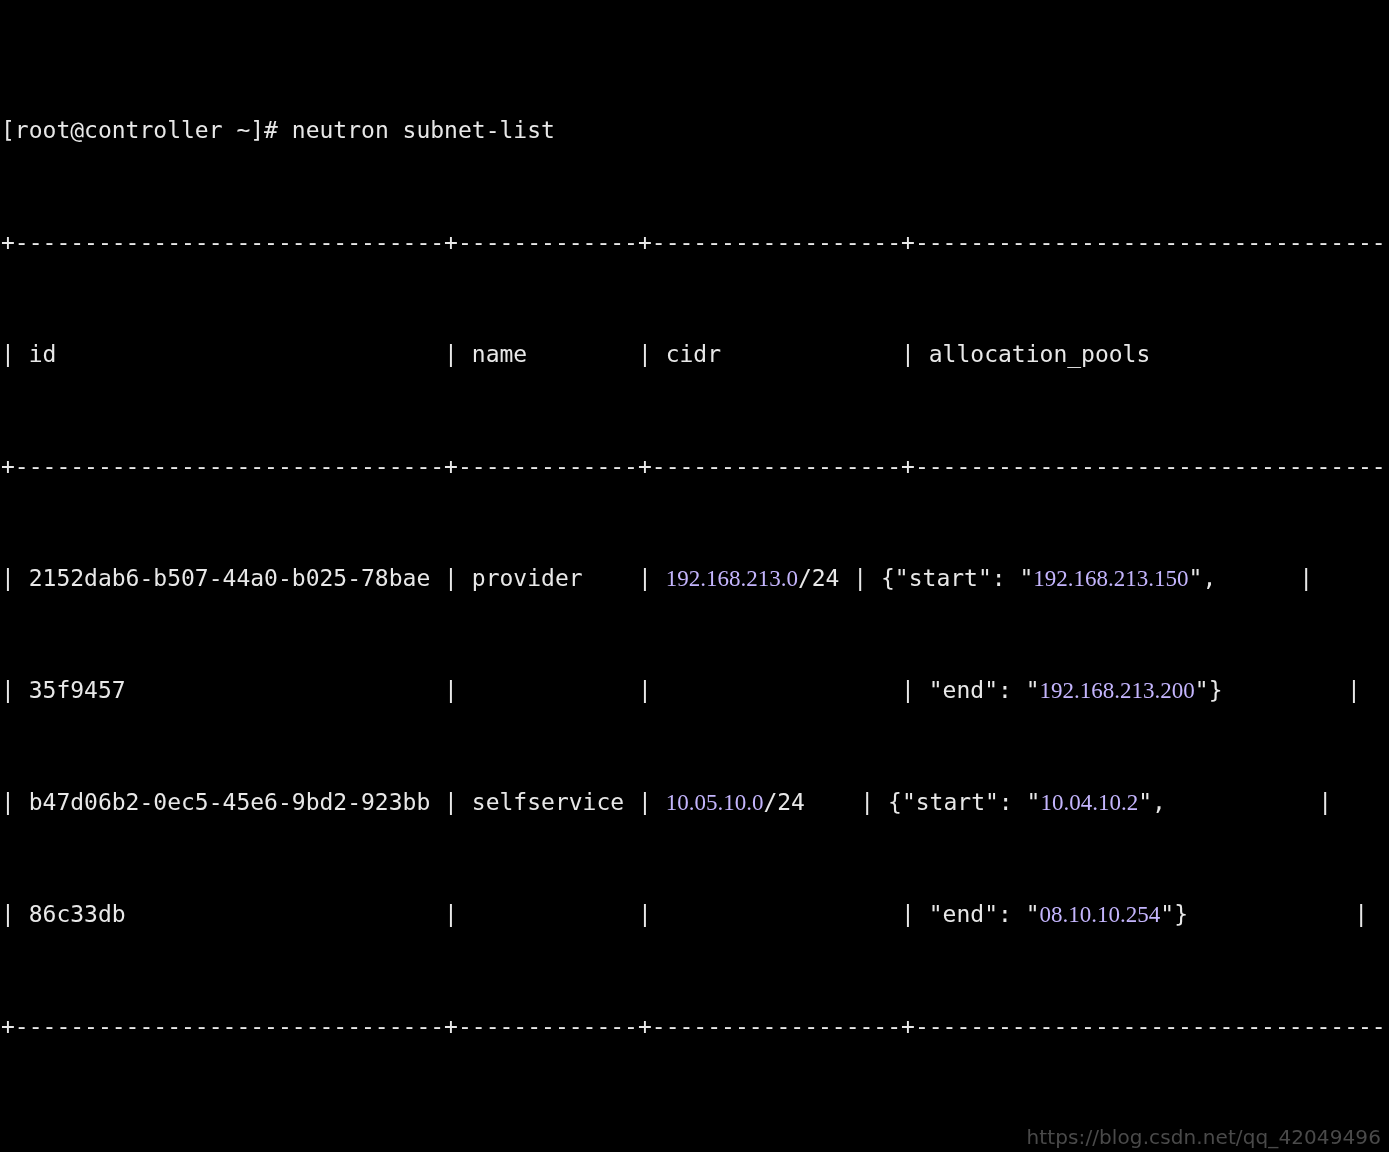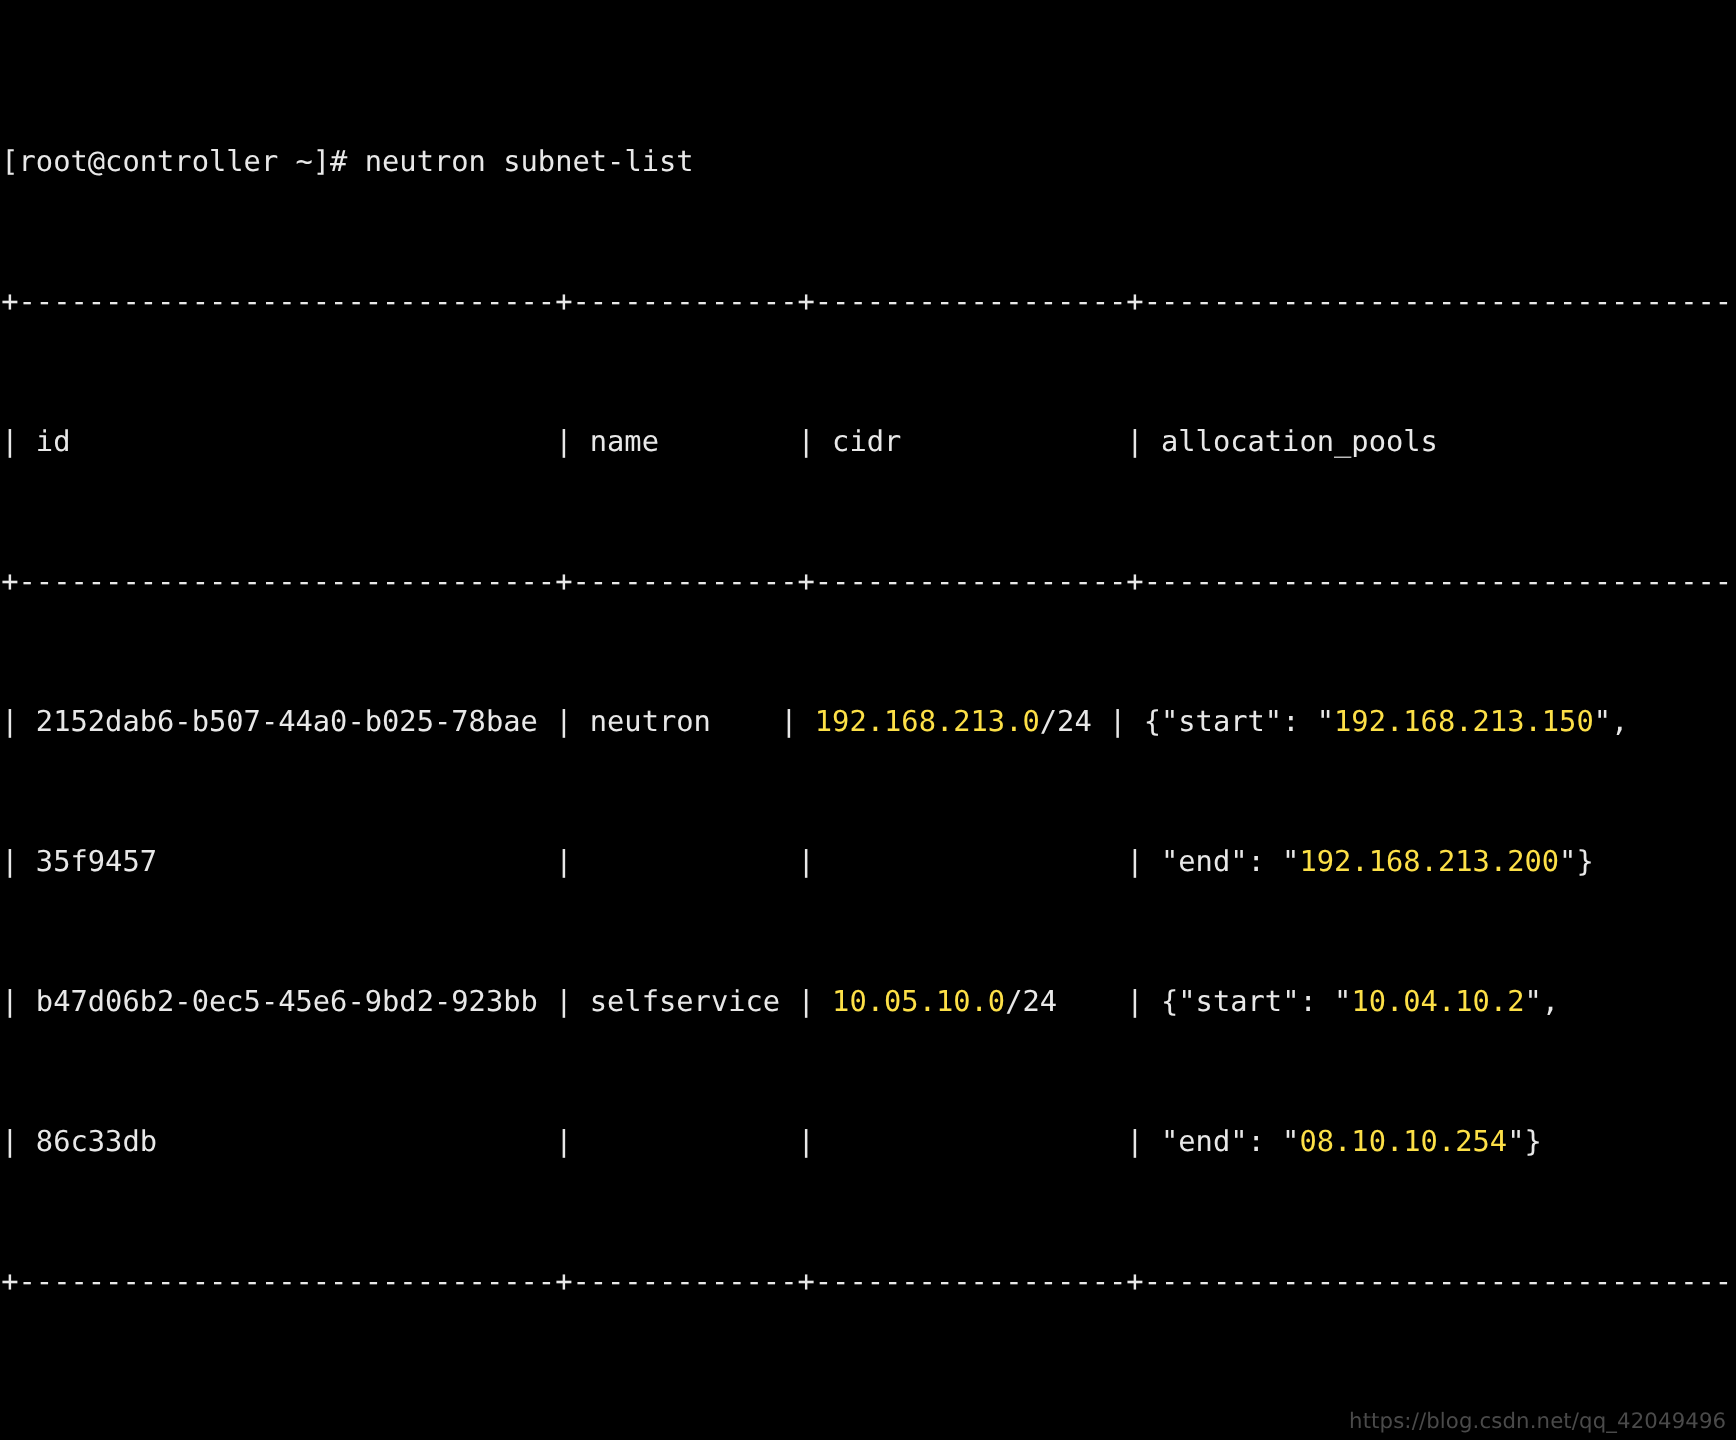--- a/index.html
+++ b/index.html
@@ -37,28 +37,28 @@
     font-size: 22.4px;
     line-height: 28px;
   }
   .line {
     display: block;
     height: 28px;
     white-space: pre;
     font-family: "DejaVu Sans Mono", "Liberation Mono", monospace;
   }
   .c-default { color: #e8e8e8; }
-  .c-magenta { color: #fde047; }
+  .c-magenta { color: #c4b5fd; font-family: Liberation Serif, serif; }
   .watermark {
     position: absolute;
     right: 8px;
     bottom: 6px;
     color: #4a4a4a;
     font-family: "DejaVu Sans", "Liberation Sans", sans-serif;
-    font-size: 17px;
+    font-size: 20px;
     line-height: 18px;
     letter-spacing: 0.1px;
     white-space: pre;
     user-select: none;
   }
 </style>
 </head>
 <body>
 
 <div id="terminal">
@@ -66,21 +66,21 @@
 
     
     <span class="line" style="font-size: 23.006px; line-height: 28px;"><span class="c-default">[root@controller ~]# </span><span class="c-default">neutron subnet-list</span></span>
 
     <span class="line" style="font-size: 23.006px; line-height: 28px;"><span class="c-default">+-------------------------------+-------------+------------------+-----------------------------------+</span></span>
 
     <span class="line" style="font-size: 23.006px; line-height: 28px;"><span class="c-default">| id                            | name        | cidr             | allocation_pools                  |</span></span>
 
     <span class="line" style="font-size: 23.006px; line-height: 28px;"><span class="c-default">+-------------------------------+-------------+------------------+-----------------------------------+</span></span>
 
-    <span class="line" style="font-size: 23.006px; line-height: 28px;"><span class="c-default">| 2152dab6-b507-44a0-b025-78bae | neutron    | </span><span class="c-magenta">192.168.213.0</span><span class="c-default">/24 | {"start": "</span><span class="c-magenta">192.168.213.150</span><span class="c-default">",      |</span></span>
+    <span class="line" style="font-size: 23.006px; line-height: 28px;"><span class="c-default">| 2152dab6-b507-44a0-b025-78bae | provider    | </span><span class="c-magenta">192.168.213.0</span><span class="c-default">/24 | {"start": "</span><span class="c-magenta">192.168.213.150</span><span class="c-default">",      |</span></span>
 
     <span class="line" style="font-size: 23.006px; line-height: 28px;"><span class="c-default">| 35f9457                       |             |                  | "end": "</span><span class="c-magenta">192.168.213.200</span><span class="c-default">"}         |</span></span>
 
     <span class="line" style="font-size: 23.006px; line-height: 28px;"><span class="c-default">| b47d06b2-0ec5-45e6-9bd2-923bb | selfservice | </span><span class="c-magenta">10.05.10.0</span><span class="c-default">/24    | {"start": "</span><span class="c-magenta">10.04.10.2</span><span class="c-default">",           |</span></span>
 
     <span class="line" style="font-size: 23.006px; line-height: 28px;"><span class="c-default">| 86c33db                       |             |                  | "end": "</span><span class="c-magenta">08.10.10.254</span><span class="c-default">"}            |</span></span>
 
     <span class="line" style="font-size: 23.006px; line-height: 28px;"><span class="c-default">+-------------------------------+-------------+------------------+-----------------------------------+</span></span>
 
     

